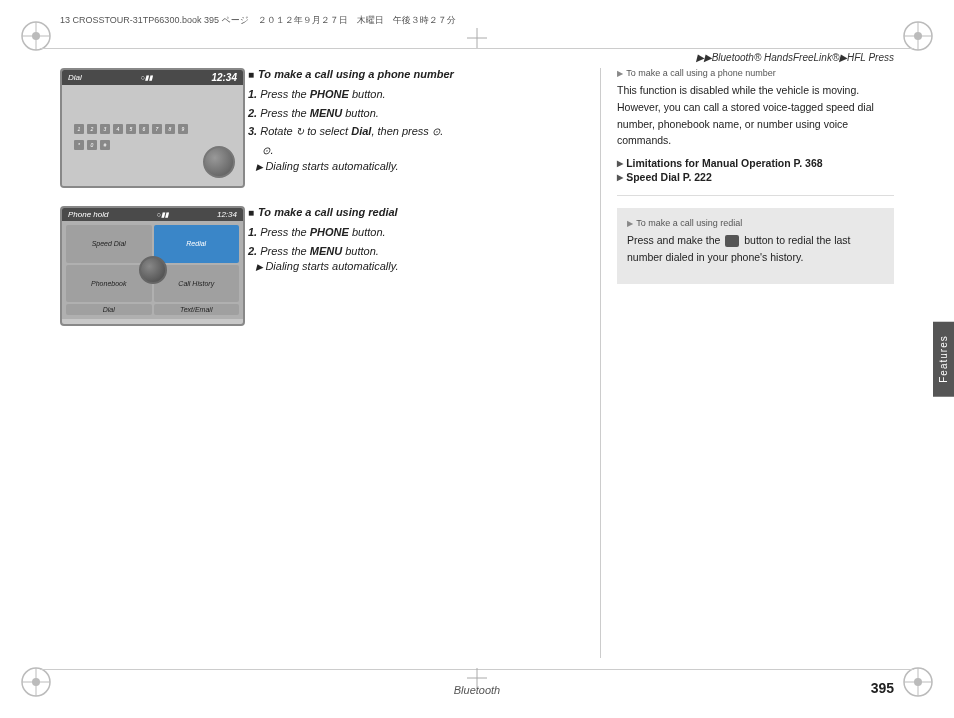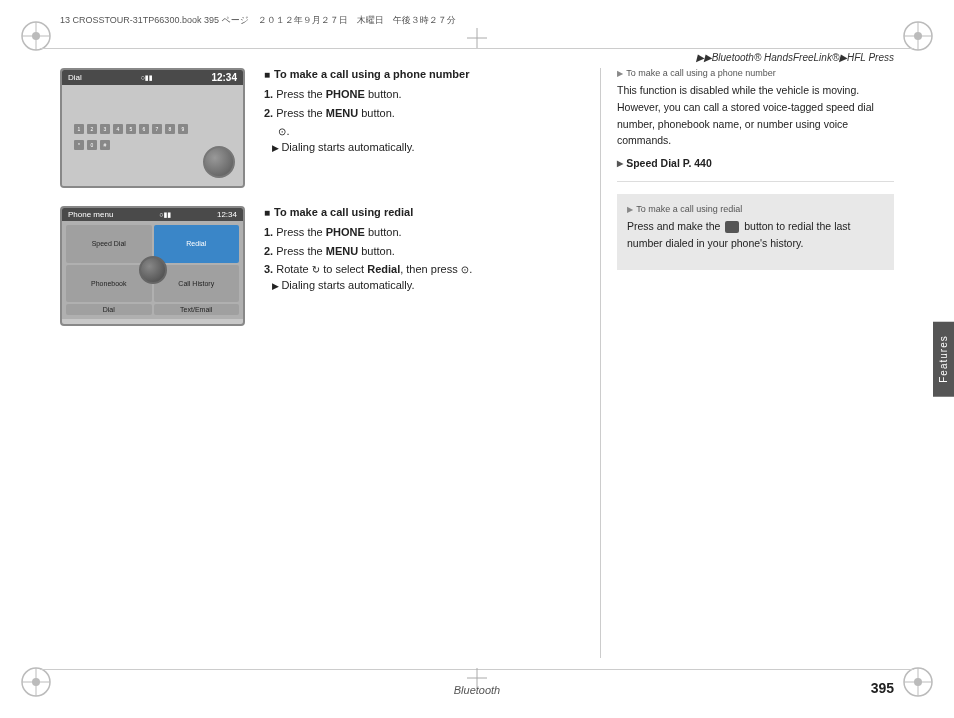--- a/index.html
+++ b/index.html
@@ -173,22 +173,23 @@
       height: 28px;
       border-radius: 50%;
       background: radial-gradient(circle at 35% 35%, #888, #444);
       border: 2px solid #666;
       z-index: 10;
     }
 
     
     .content-block {
       display: flex;
-      gap: 19px;
+      gap: 3px;
       margin-bottom: 18px;
+      font-style: italic;
     }
 
     .instructions {
       flex: 1;
       padding-top: 0;
     }
 
     .section-title {
       font-weight: bold;
       font-size: 11px;
@@ -411,31 +412,32 @@
         </div>
       </div>
 
       <div class="instructions">
         <div class="section-title">
           <span>To make a call using a phone number</span>
         </div>
         <ol class="step-list" style="list-style:none;">
           <li><span class="step-num">1.</span> Press the <strong>PHONE</strong> button.</li>
           <li><span class="step-num">2.</span> Press the <strong>MENU</strong> button.</li>
+          <li><span class="step-num">3.</span> Rotate <span style="font-size:10px;">↻</span> to select <strong>Dial</strong>, then press <span style="font-size:10px;">⊙</span>.</li>
           <li style="padding-left:14px;"><span style="font-size:10px;">⊙</span>.</li>
         </ol>
         <div class="note-line arrow-note">Dialing starts automatically.</div>
       </div>
     </div>
 
     <div class="content-block" style="margin-top:10px;">
 
       <div class="screen-phone-menu">
         <div class="phone-menu-header">
-          <span>Phone menu</span>
+          <span>Phone hold</span>
           <span style="font-size:7px">○▮▮</span>
           <span class="time">12:34</span>
         </div>
         <div class="phone-menu-grid">
           <div class="menu-item">Speed Dial</div>
           <div class="menu-item active">Redial</div>
           <div class="menu-item">Phonebook</div>
           <div class="menu-item">Call History</div>
           <div class="menu-item">Dial</div>
           <div class="menu-item">Text/Email</div>
@@ -443,36 +445,38 @@
         </div>
       </div>
 
       <div class="instructions">
         <div class="section-title">
           <span>To make a call using redial</span>
         </div>
         <ol class="step-list" style="list-style:none;">
           <li><span class="step-num">1.</span> Press the <strong>PHONE</strong> button.</li>
           <li><span class="step-num">2.</span> Press the <strong>MENU</strong> button.</li>
-          <li><span class="step-num">3.</span> Rotate <span style="font-size:10px;">↻</span> to select <strong>Redial</strong>, then press <span style="font-size:10px;">⊙</span>.</li>
         </ol>
         <div class="note-line arrow-note">Dialing starts automatically.</div>
       </div>
     </div>
 
   </div>
 
   <div class="right-sidebar">
 
     <div class="sidebar-note-title">
       <span>To make a call using a phone number</span>
     </div>
     <div class="sidebar-text">This function is disabled while the vehicle is moving. However, you can call a stored voice-tagged speed dial number, phonebook name, or number using voice commands.</div>
     <div class="sidebar-link">
-      <span>Speed Dial P. 440</span>
+      <span>Limitations for Manual Operation P. 368</span>
+    </div>
+    <div class="sidebar-link">
+      <span>Speed Dial P. 222</span>
     </div>
 
     <div class="sidebar-divider"></div>
 
     <div class="sidebar-gray">
       <div class="sidebar-note-title">
         <span>To make a call using redial</span>
       </div>
       <div class="sidebar-text">
         <span>Press and make the</span>

